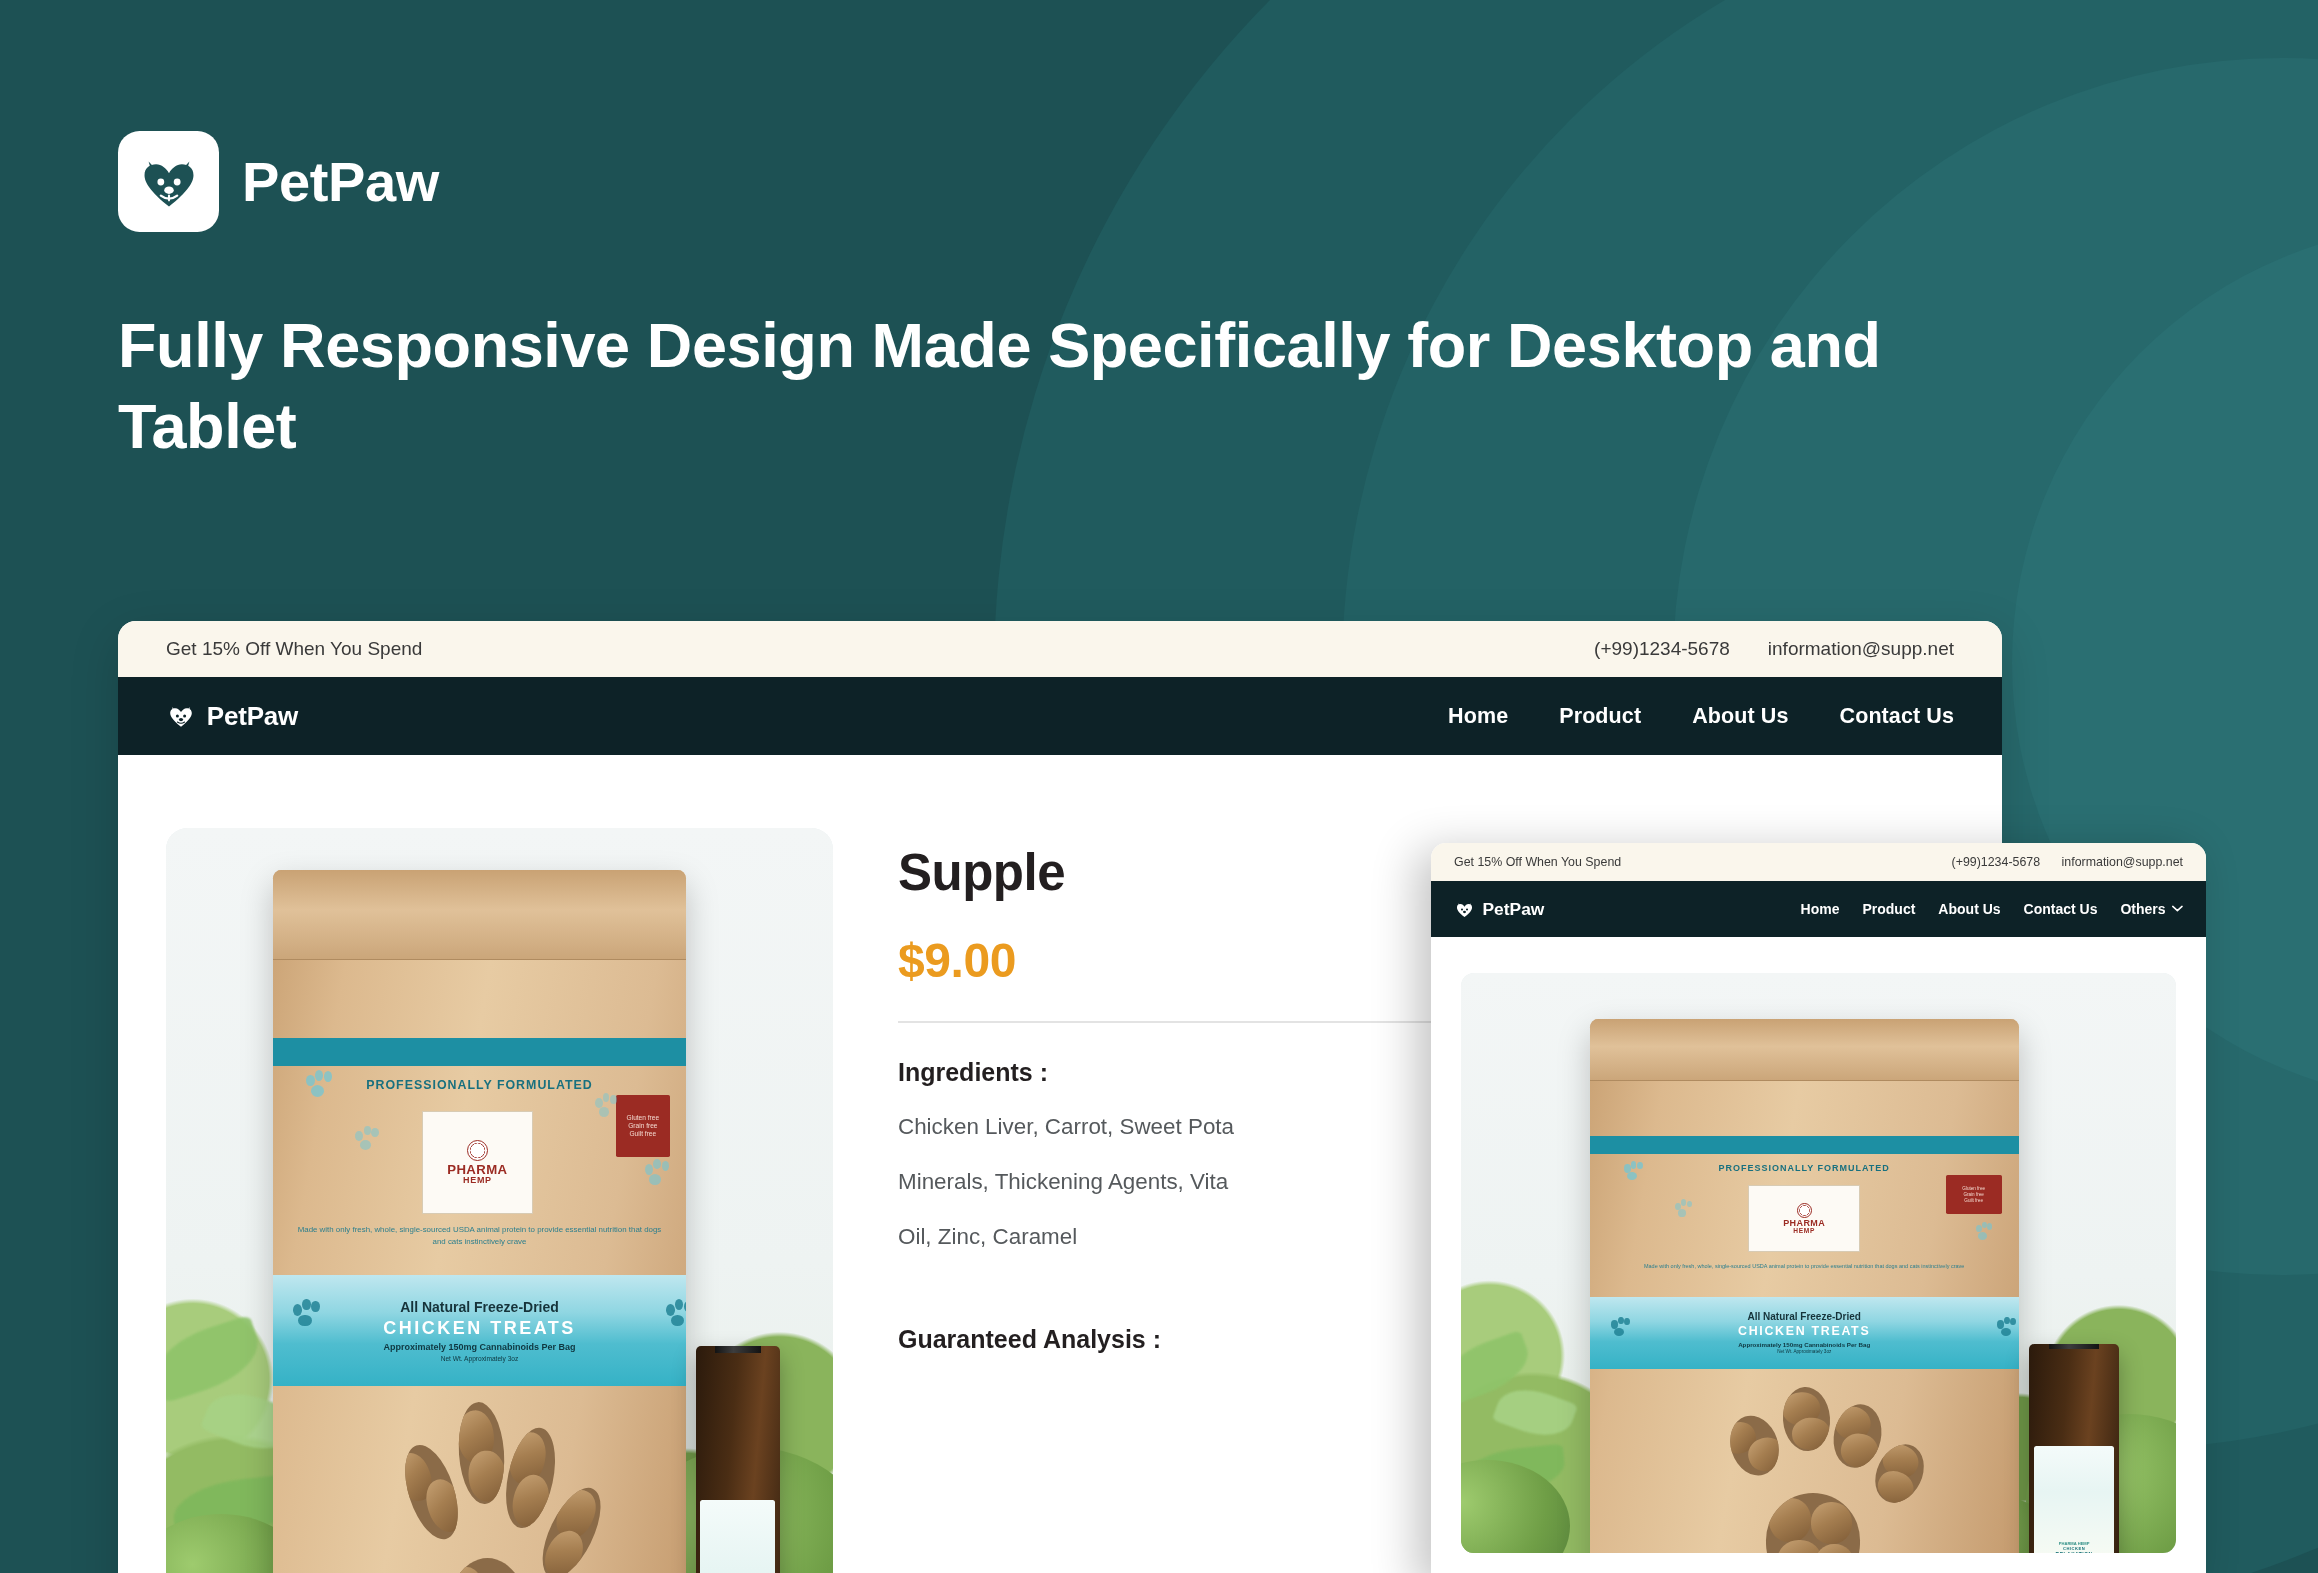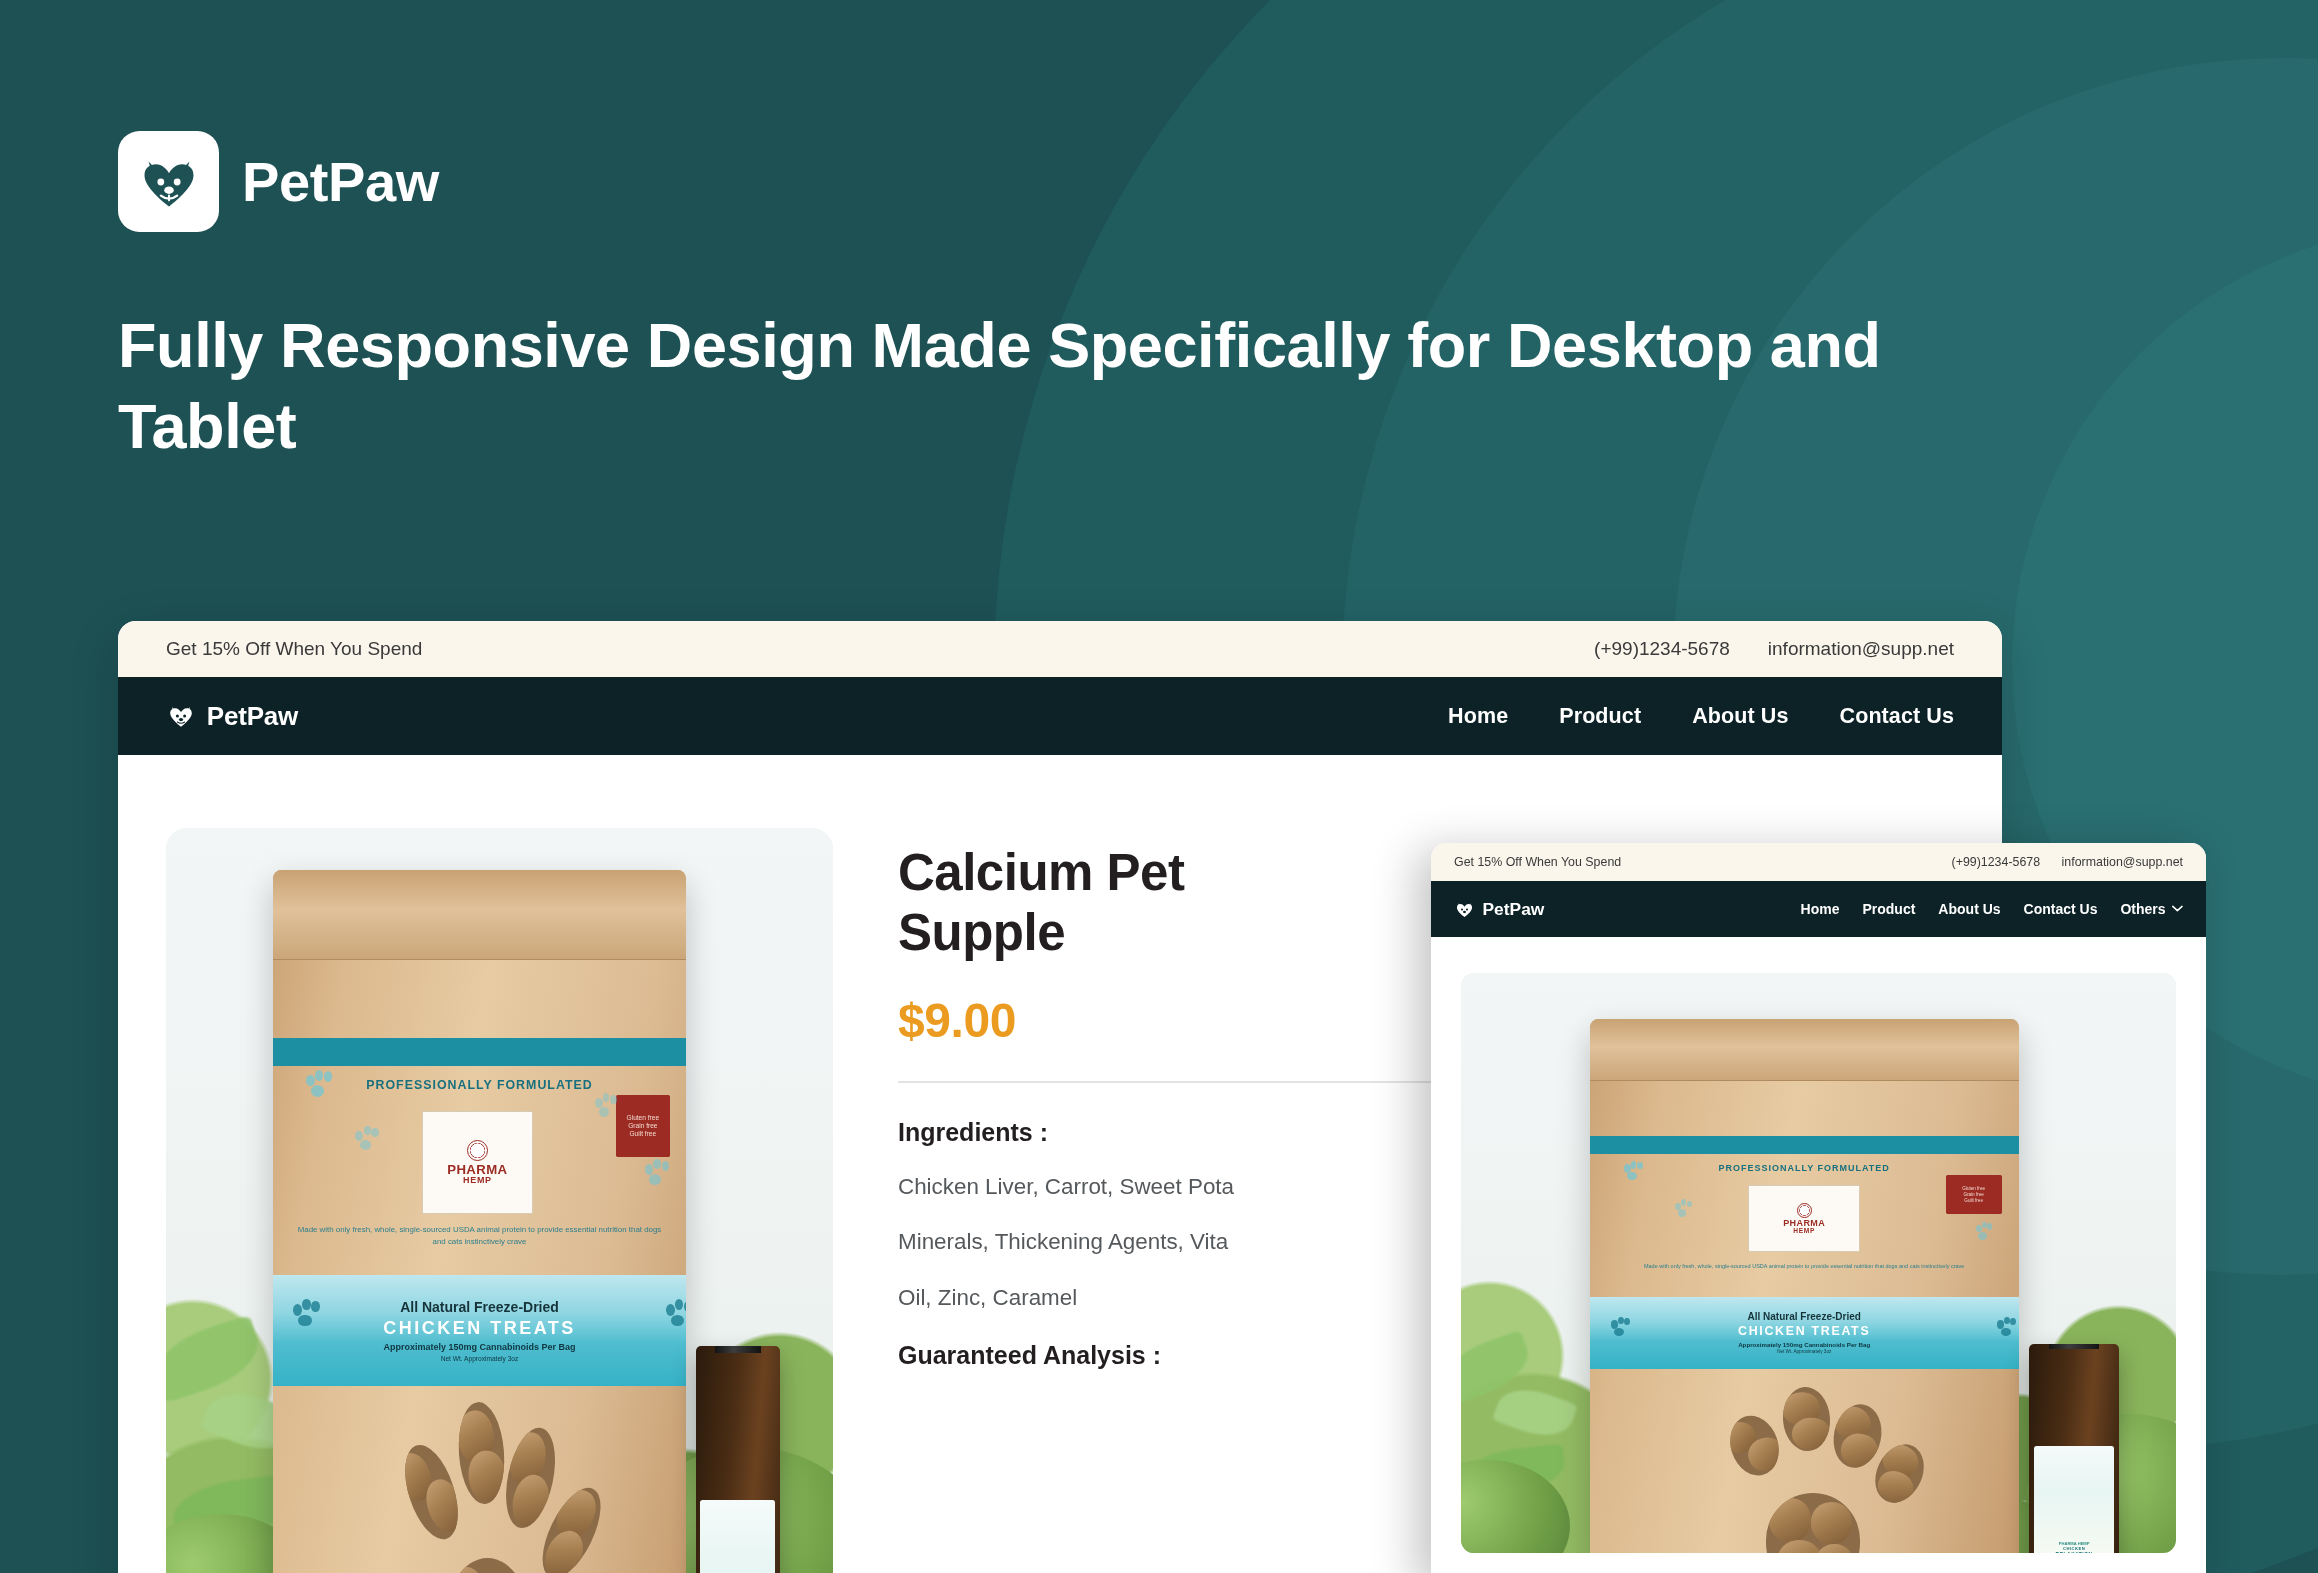--- a/index.html
+++ b/index.html
@@ -105,21 +105,21 @@
   }
   .info-rule { margin-top:33px; height:1.7px; background:#e3e3e3; width:100%; }
   .sec-head {
     margin-top:35px;
     font-size:25px; font-weight:700; color:#231f20;
   }
   .sec-line {
     margin-top:25px;
     font-size:22.4px; color:#55595c; line-height:1.35; white-space:nowrap;
   }
-  .sec-head-2 { margin-top:28px; }
+  .sec-head-2 { margin-top:72px; }
 
   
   .tablet-mock {
     position:absolute;
     left:1431px; top:843px;
     width:775px; height:737px;
     background:#ffffff;
     border-radius:15px 15px 0 0;
     overflow:hidden;
     z-index:6;
@@ -417,21 +417,20 @@
             
             
             
           </div>
         </div>
       </div>
     </div>
 
     <div class="product-info">
       <div class="product-title">
-        <div>Calcium Pet</div>
         <div>Supple</div>
       </div>
       <div class="product-price">$9.00</div>
       <div class="info-rule"></div>
       <div class="sec-head">Ingredients :</div>
       <div class="sec-line">Chicken Liver, Carrot, Sweet Pota</div>
       <div class="sec-line">Minerals, Thickening Agents, Vita</div>
       <div class="sec-line">Oil, Zinc, Caramel</div>
       <div class="sec-head sec-head-2">Guaranteed Analysis :</div>
     </div>

